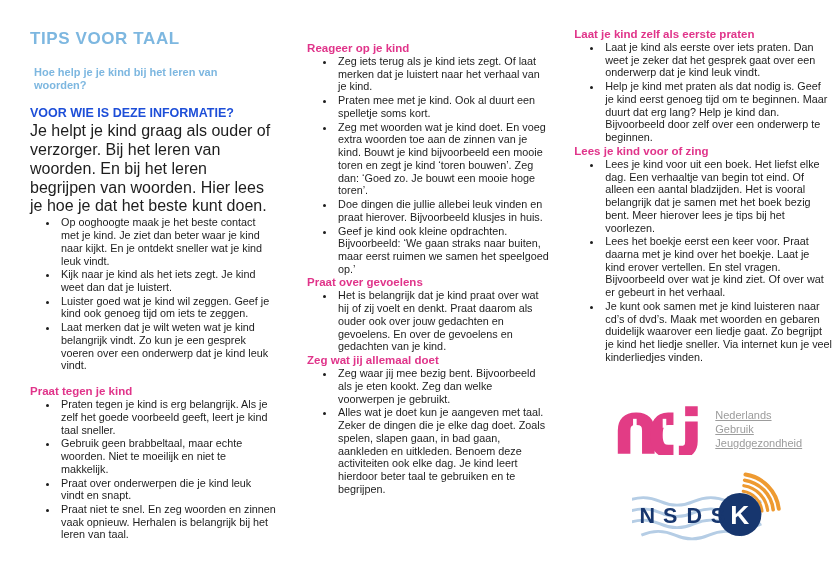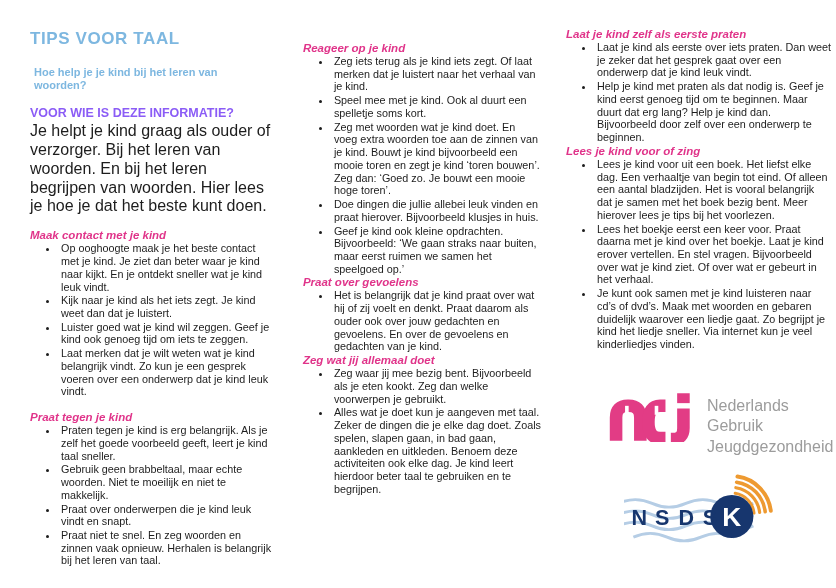--- a/index.html
+++ b/index.html
@@ -29,73 +29,72 @@
   }
   .page-subtitle{
     margin:17px 0 0 4px;
     font-size:11px;font-weight:bold;line-height:1.18;
     color:#7db7e0;
     max-width:226px;
   }
   .intro-heading{
     margin:14px 0 0 0;
     font-size:12.5px;font-weight:bold;
-    color:#8b5cf6;
+    color:#1d4ed8;
   }
   .intro-text{
     margin:2px 0 0 0;
     font-size:16px;line-height:1.18;
   }
   .sec-h{
     margin:13px 0 1px 0;
     font-size:11.5px;font-weight:bold;
     color:#e0348a;
-    font-style:italic;
   }
   .col2 .sec-h:first-child, .col3 .sec-h:first-child{margin-top:0;}
   .blts{
     margin:0;padding:0 0 0 29px;
     list-style:disc;
   }
   .blts li{
     font-size:10.8px;line-height:1.18;
     margin:0 0 1px 0;
     padding-left:2px;
   }
 
   
   .ncj-logo{
     display:flex;align-items:flex-start;gap:11px;
     margin:42px 0 0 42px;
   }
   .ncj-mark svg{display:block;}
   .ncj-text{
     padding-top:3px;
-    font-size:16px;line-height:1.27;
+    font-size:11px;line-height:1.27;
     color:#9c9c9c;
+    text-decoration:underline;
   }
   .nsdsk-logo{
     margin:14px 0 0 58px;
   }
   .nsdsk-logo svg{display:block;}
 </style>
 </head>
 <body>
 
 <div class="page">
 
   <div class="col col1">
     <h1 class="page-title">TIPS VOOR TAAL</h1>
     <h2 class="page-subtitle">Hoe help je je kind bij het leren van woorden?</h2>
 
     <h3 class="intro-heading">VOOR WIE IS DEZE INFORMATIE?</h3>
     <p class="intro-text">Je helpt je kind graag als ouder of verzorger. Bij het leren van woorden. En bij het leren begrijpen van woorden. Hier lees je hoe je dat het beste kunt doen.</p>
 
     <section class="sec">
-      <h4 class="sec-h">Maak contact met je kind</h4>
       <ul class="blts">
         <li>Op ooghoogte maak je het beste contact met je kind. Je ziet dan beter waar je kind naar kijkt. En je ontdekt sneller wat je kind leuk vindt.</li>
         <li>Kijk naar je kind als het iets zegt. Je kind weet dan dat je luistert.</li>
         <li>Luister goed wat je kind wil zeggen. Geef je kind ook genoeg tijd om iets te zeggen.</li>
         <li>Laat merken dat je wilt weten wat je kind belangrijk vindt. Zo kun je een gesprek voeren over een onderwerp dat je kind leuk vindt.</li>
       </ul>
     </section>
 
     <section class="sec">
       <h4 class="sec-h">Praat tegen je kind</h4>
@@ -106,21 +105,21 @@
         <li>Praat niet te snel. En zeg woorden en zinnen vaak opnieuw. Herhalen is belangrijk bij het leren van taal.</li>
       </ul>
     </section>
   </div>
 
   <div class="col col2">
     <section class="sec">
       <h4 class="sec-h">Reageer op je kind</h4>
       <ul class="blts">
         <li>Zeg iets terug als je kind iets zegt. Of laat merken dat je luistert naar het verhaal van je kind.</li>
-        <li>Speel mee met je kind. Ook al duurt een spelletje soms kort.</li>
+        <li>Praten mee met je kind. Ook al duurt een spelletje soms kort.</li>
         <li>Zeg met woorden wat je kind doet. En voeg extra woorden toe aan de zinnen van je kind. Bouwt je kind bijvoorbeeld een mooie toren en zegt je kind ‘toren bouwen’. Zeg dan: ‘Goed zo. Je bouwt een mooie hoge toren’.</li>
         <li>Doe dingen die jullie allebei leuk vinden en praat hierover. Bijvoorbeeld klusjes in huis.</li>
         <li>Geef je kind ook kleine opdrachten. Bijvoorbeeld: ‘We gaan straks naar buiten, maar eerst ruimen we samen het speelgoed op.’</li>
       </ul>
     </section>
 
     <section class="sec">
       <h4 class="sec-h">Praat over gevoelens</h4>
       <ul class="blts">
         <li>Het is belangrijk dat je kind praat over wat hij of zij voelt en denkt. Praat daarom als ouder ook over jouw gedachten en gevoelens. En over de gevoelens en gedachten van je kind.</li>

